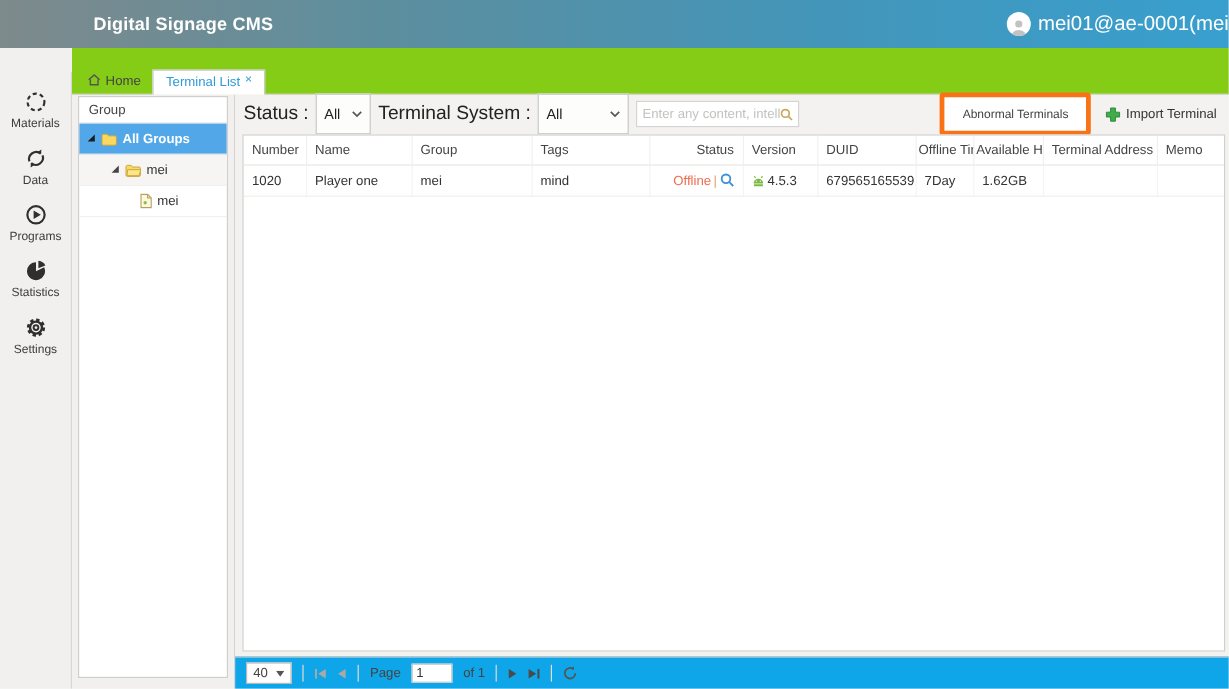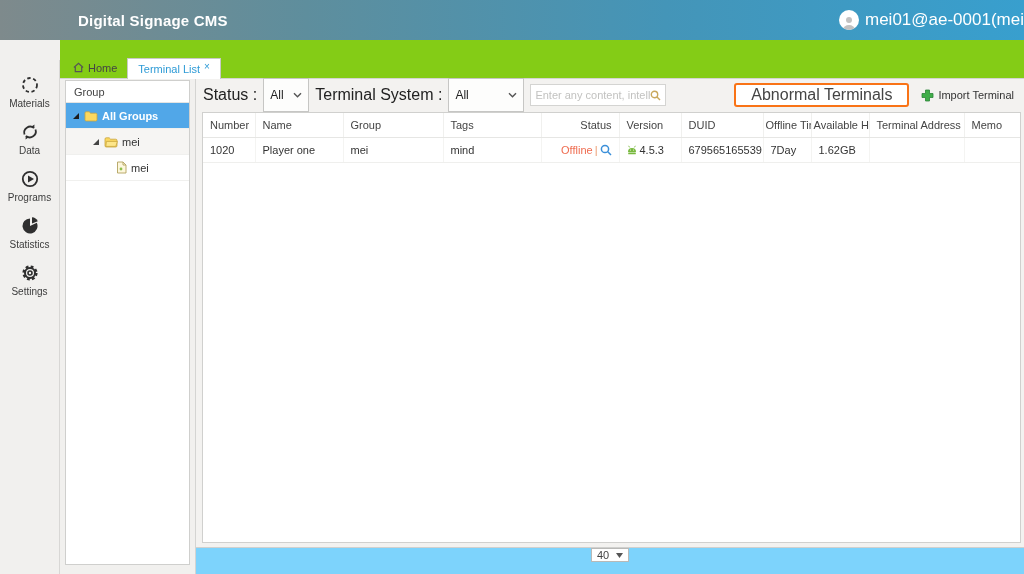--- a/index.html
+++ b/index.html
@@ -57,22 +57,22 @@
 
   .filter-bar { height:32px; display:flex; align-items:center; padding:0 8px 0 7px; gap:6px; }
   .f-label { font-size:16px; color:#222; white-space:nowrap; }
   .sel { height:22px; background:#fdfdfc; border:1px solid #c6c6c4; display:inline-flex;
     align-items:center; justify-content:space-between; padding:16px 6px; font-size:12px; color:#222; cursor:pointer; }
   .sel-status { width:46px; } .sel-system { width:76px; }
   .search-box { width:136px; height:22px; background:#fff; border:1px solid #d4d4d2;
     display:flex; align-items:center; padding:0 4px; overflow:hidden; cursor:text; }
   .search-ph { font-size:11px; color:#c2c2c0; white-space:nowrap; overflow:hidden; }
   .filter-right { margin-left:auto; display:flex; align-items:center; gap:12px; }
-  .btn-abnormal { height:24px; padding:0 15px; background:#fff; border:2px solid #f97316;
-    border-radius:3px; font-size:16px; color:#444; cursor:pointer; }
+  .btn-abnormal { height:36px; padding:0 15px; background:#fff; border:4px solid #f97316;
+    border-radius:3px; font-size:10px; color:#444; cursor:pointer; }
   .import-link { display:flex; align-items:center; gap:4px; font-size:11px; color:#333; cursor:pointer; padding-right:2px; }
 
   
   .table-wrap { flex:1; margin:1px 3px 4px 6px; background:#fff; border:1px solid #d0d0ce; overflow:hidden; }
   table { width:100%; border-collapse:collapse; table-layout:fixed; font-size:11px; color:#333; }
   th { font-weight:normal; color:#444; text-align:left; padding:6px 7px; white-space:nowrap;
     overflow:hidden; border-bottom:1px solid #e6e6e4; border-right:1px solid #f0f0ee; }
   th:last-child { border-right:none; }
   td { padding:6px 7px; white-space:nowrap; overflow:hidden;
     border-bottom:1px solid #efefed; border-right:1px solid #f4f4f2; }
@@ -80,22 +80,22 @@
   .col-number{width:52px}.col-name{width:88px}.col-group{width:100px}.col-tags{width:98px}
   .col-status{width:78px}.col-version{width:62px}.col-duid{width:82px}.col-offline{width:48px}
   .col-hard{width:58px}.col-addr{width:95px}
   th.col-offline,th.col-hard{padding:6px 2px;}
   .cell-status { text-align:right; }
   .status-offline { color:#ef6c50; }
   .status-sep { color:#eb9a6e; margin:0 2px; }
   .cell-version { display:flex; align-items:center; gap:3px; }
 
   
-  .pager-bar { height:27px; background:#7dd3fc; border-top:1px solid #d0d0ce;
-    display:flex; align-items:center; padding:0 9px; gap:9px; font-size:11px; color:#444;flex-direction:column; }
+  .pager-bar { height:27px; background:#0ea5e9; border-top:1px solid #d0d0ce;
+    display:flex; align-items:center; padding:0 9px; gap:9px; font-size:11px; color:#444; }
   .pagesize { height:18px; border:1px solid #b9b9b7; background:#fff; display:inline-flex;
     align-items:center; gap:7px; padding:0 5px; font-size:11px; cursor:pointer; }
   .pdiv { width:1px; height:14px; background:#ddddda; }
   .pbtn { display:flex; align-items:center; cursor:pointer; }
   .page-input { width:34px; height:16px; border:1px solid #c6c6c4; font-size:11px;
     padding:0 3px; color:#333; font-family:inherit; }
 </style>
 </head>
 <body>
 

